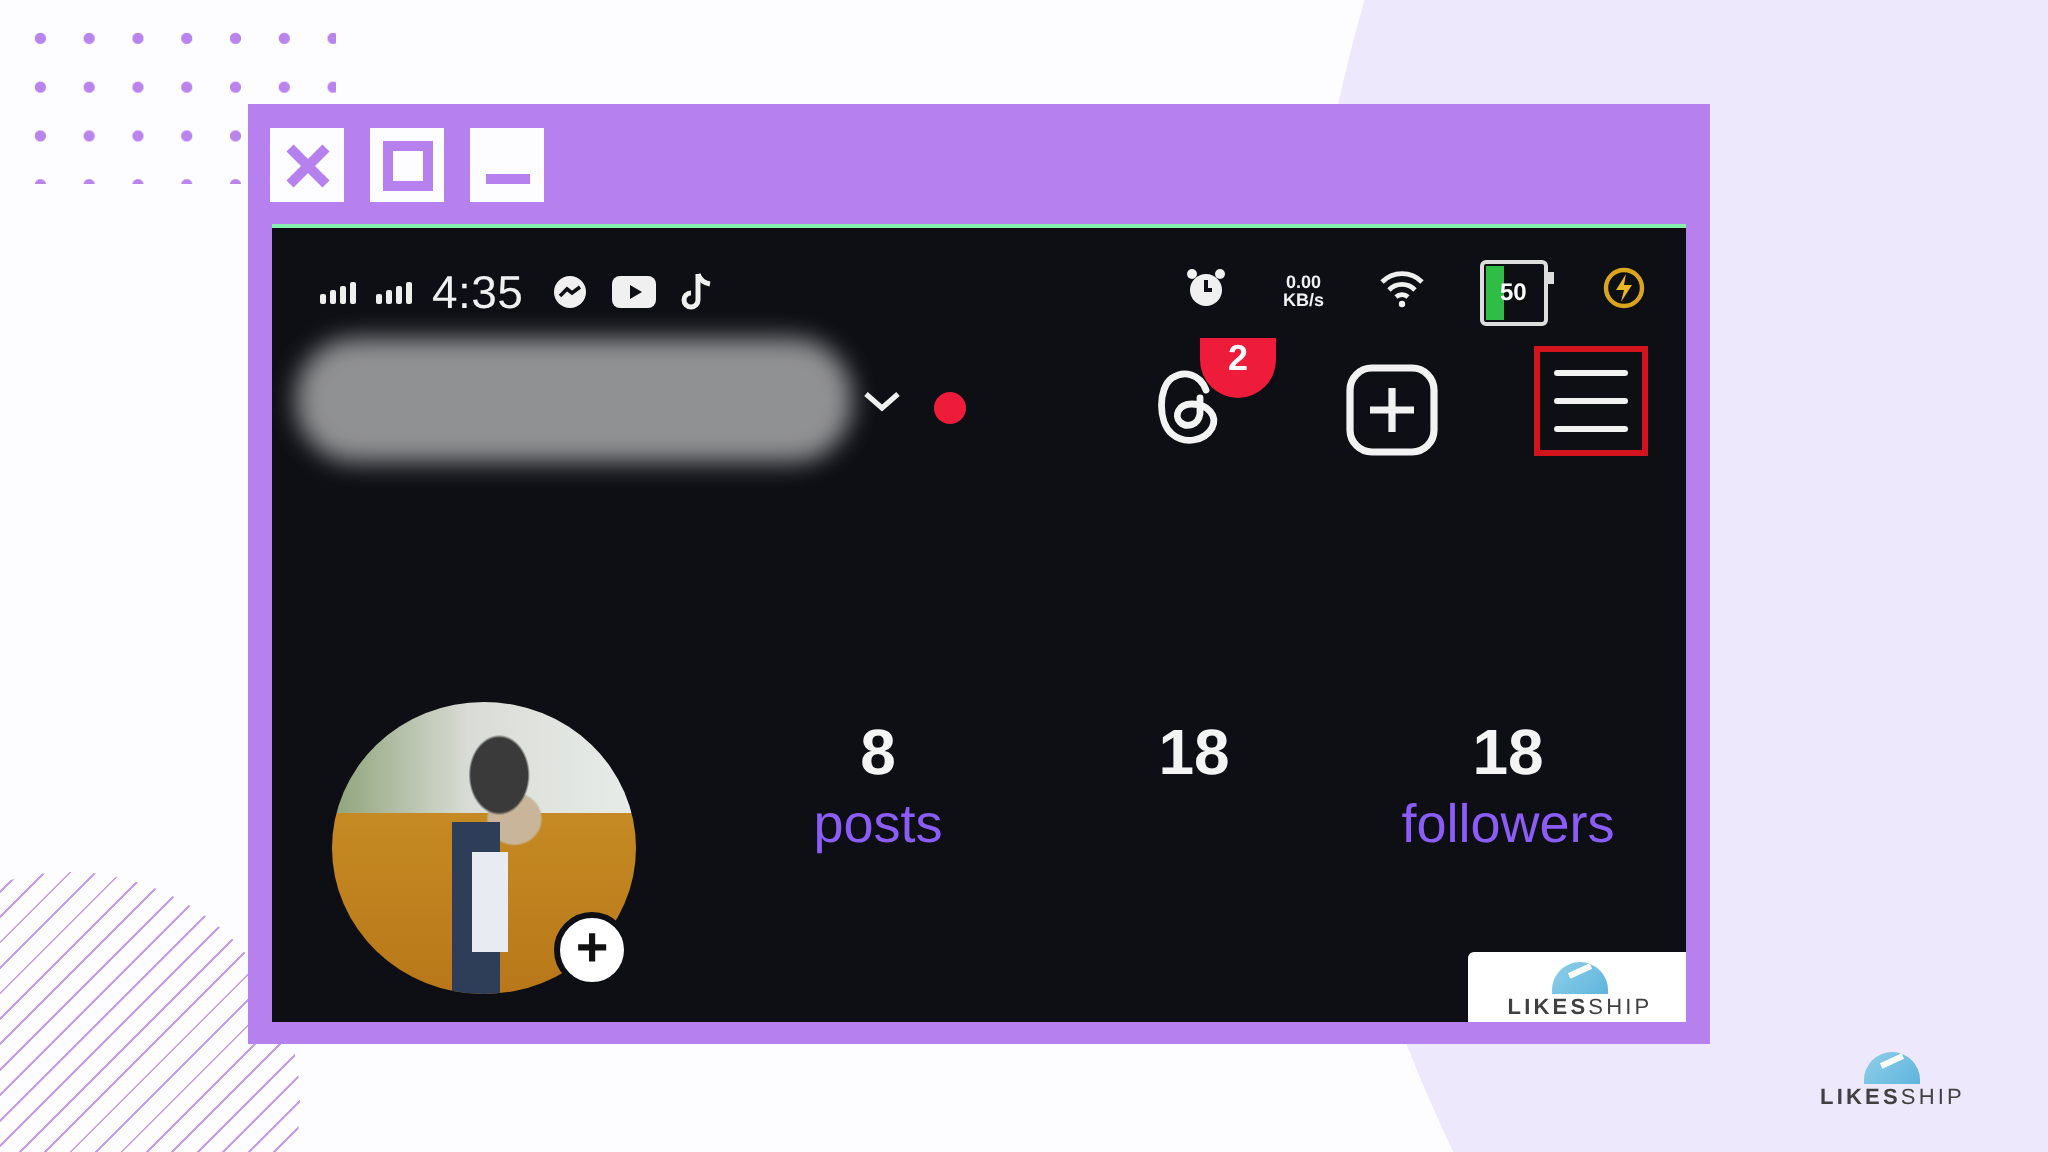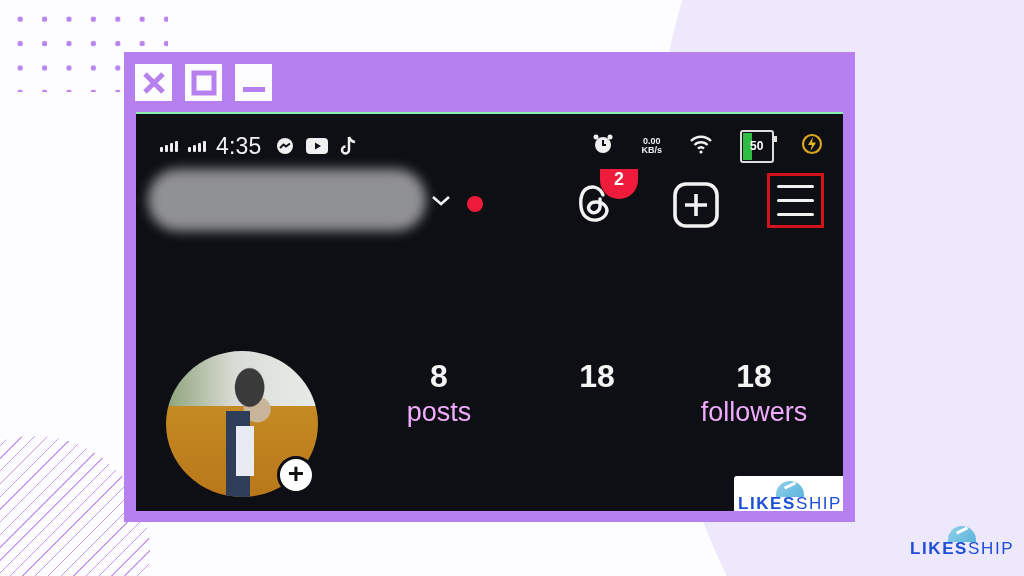--- a/index.html
+++ b/index.html
@@ -97,34 +97,34 @@
   }
   .avatar .scarf { position: absolute; left: 60px; top: 60px; width: 24px; height: 86px; background: #2e3d58; }
   .avatar .shirt { position: absolute; left: 70px; top: 75px; width: 18px; height: 50px; background: #e8ecf2; }
   .avatar-add {
     position: absolute; left: 141px; top: 342px; width: 38px; height: 38px; border-radius: 50%;
     background: #fff; border: 3px solid #0d0f14; color: #111;
     font-size: 28px; font-weight: bold; line-height: 30px; text-align: center; cursor: pointer;
   }
   .stat { position: absolute; top: 243px; text-align: center; color: #f4f4f5; cursor: pointer; }
   .stat .num { font-size: 32px; font-weight: bold; line-height: 38px; }
-  .stat .lbl { font-size: 27px; line-height: 34px; color: #f0abfc; }
+  .stat .lbl { font-size: 27px; line-height: 34px; color: #8b5cf6; }
   .watermark-inner {
     position: absolute; left: 598px; top: 362px; width: 112px; height: 40px;
     background: #fff; border-radius: 3px 0 0 0;
   }
   .logo { display: flex; flex-direction: column; align-items: center; }
   .logo .ship {
     width: 28px; height: 16px; border-radius: 14px 14px 0 0;
     background: linear-gradient(135deg, #8fd0ea, #5eb4dc); position: relative;
   }
   .logo .ship::after {
     content: ""; position: absolute; left: 8px; top: 3px; width: 12px; height: 3px; background: #fff; transform: rotate(-25deg);
   }
-  .logo .word { font-size: 17px; letter-spacing: 1.6px; color: #1d4ed8; line-height: 14px; text-align: center; }
+  .logo .word { font-size: 11px; letter-spacing: 1.6px; color: #404040; line-height: 14px; text-align: center; }
   .logo .word b { font-weight: bold; }
   .logo .word span { font-weight: normal; }
   .watermark-inner .logo { margin-top: 5px; }
   .watermark-outer { position: absolute; left: 910px; top: 526px; }
 </style>
 </head>
 <body>
 
 <div class="bg-blob"></div>
 <div class="dots"></div>

